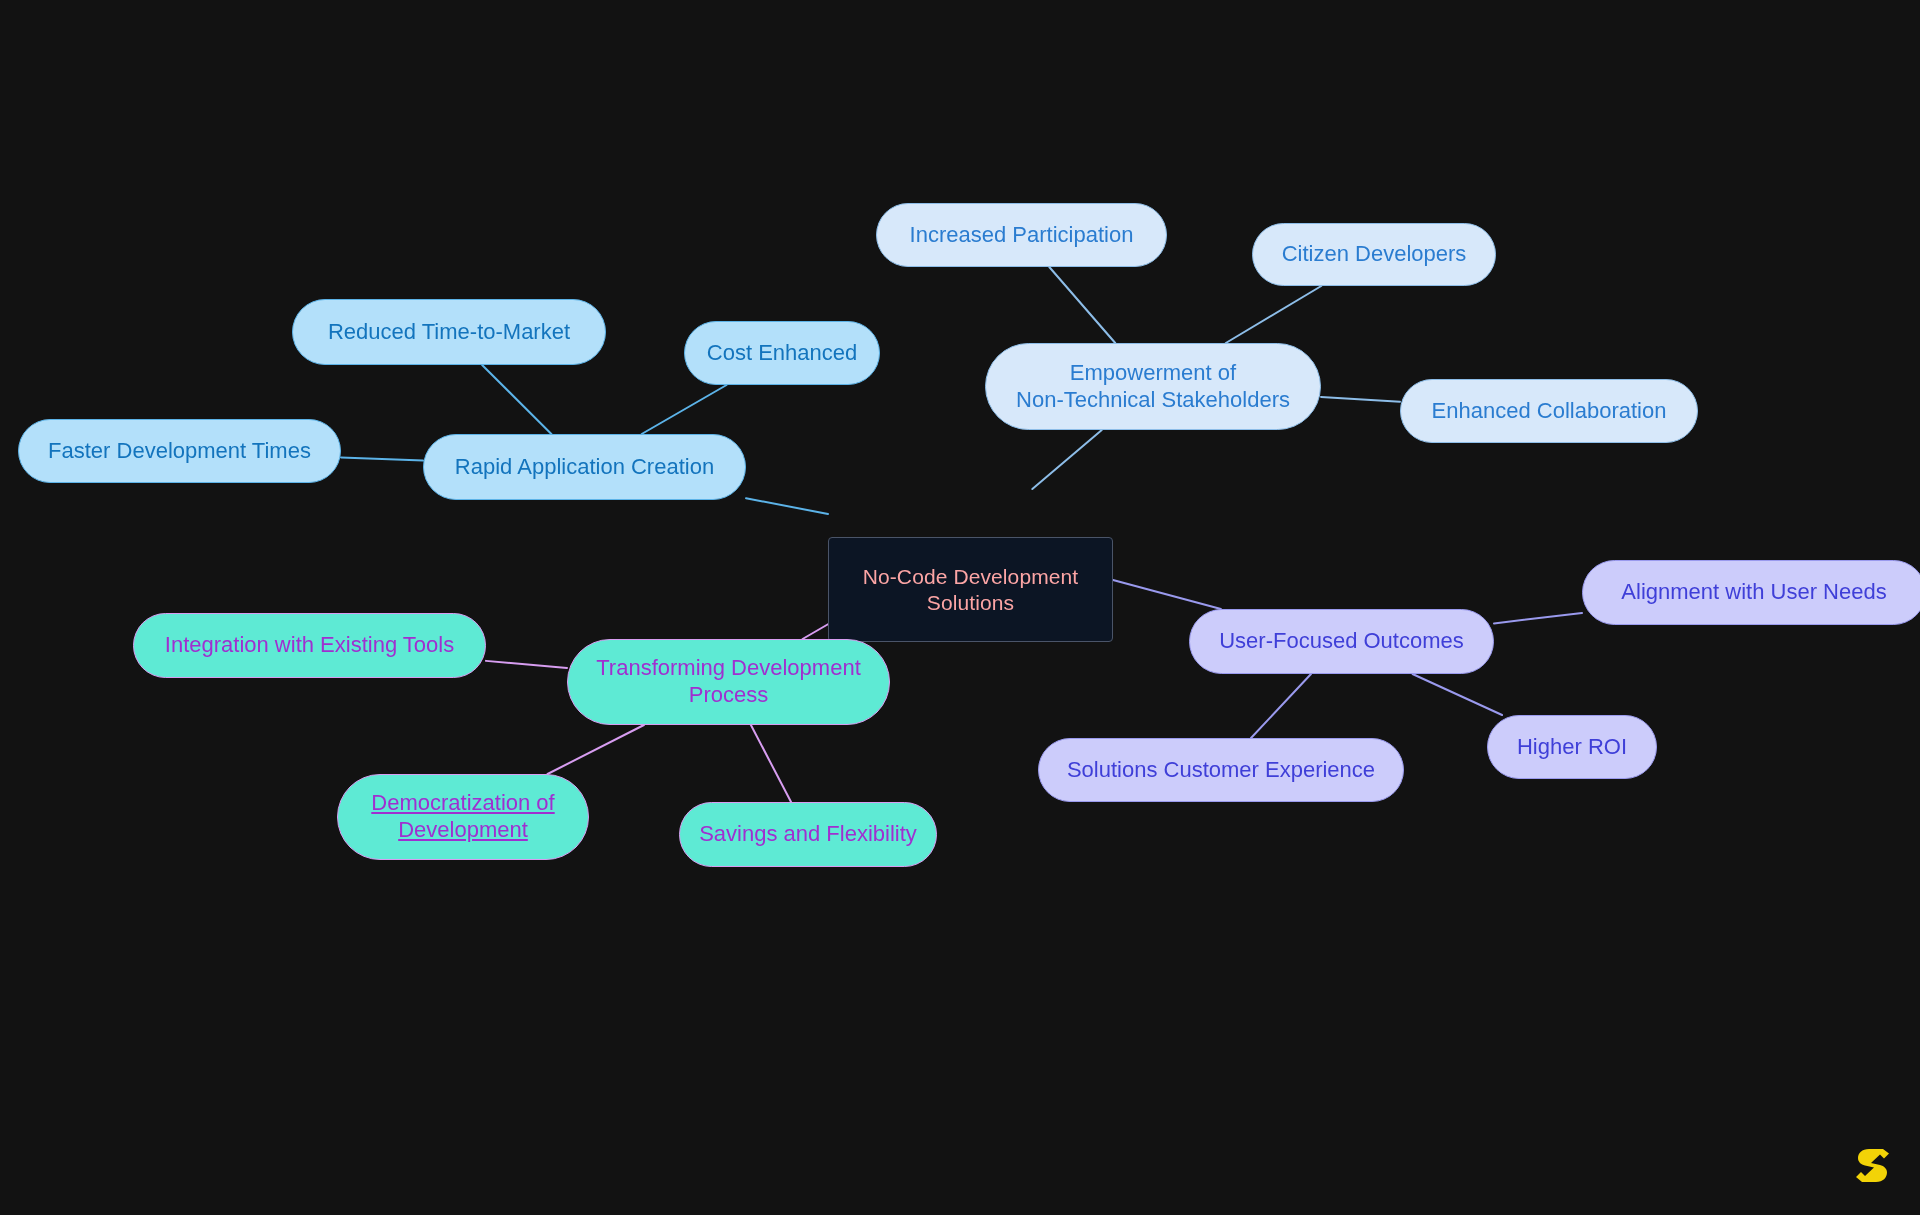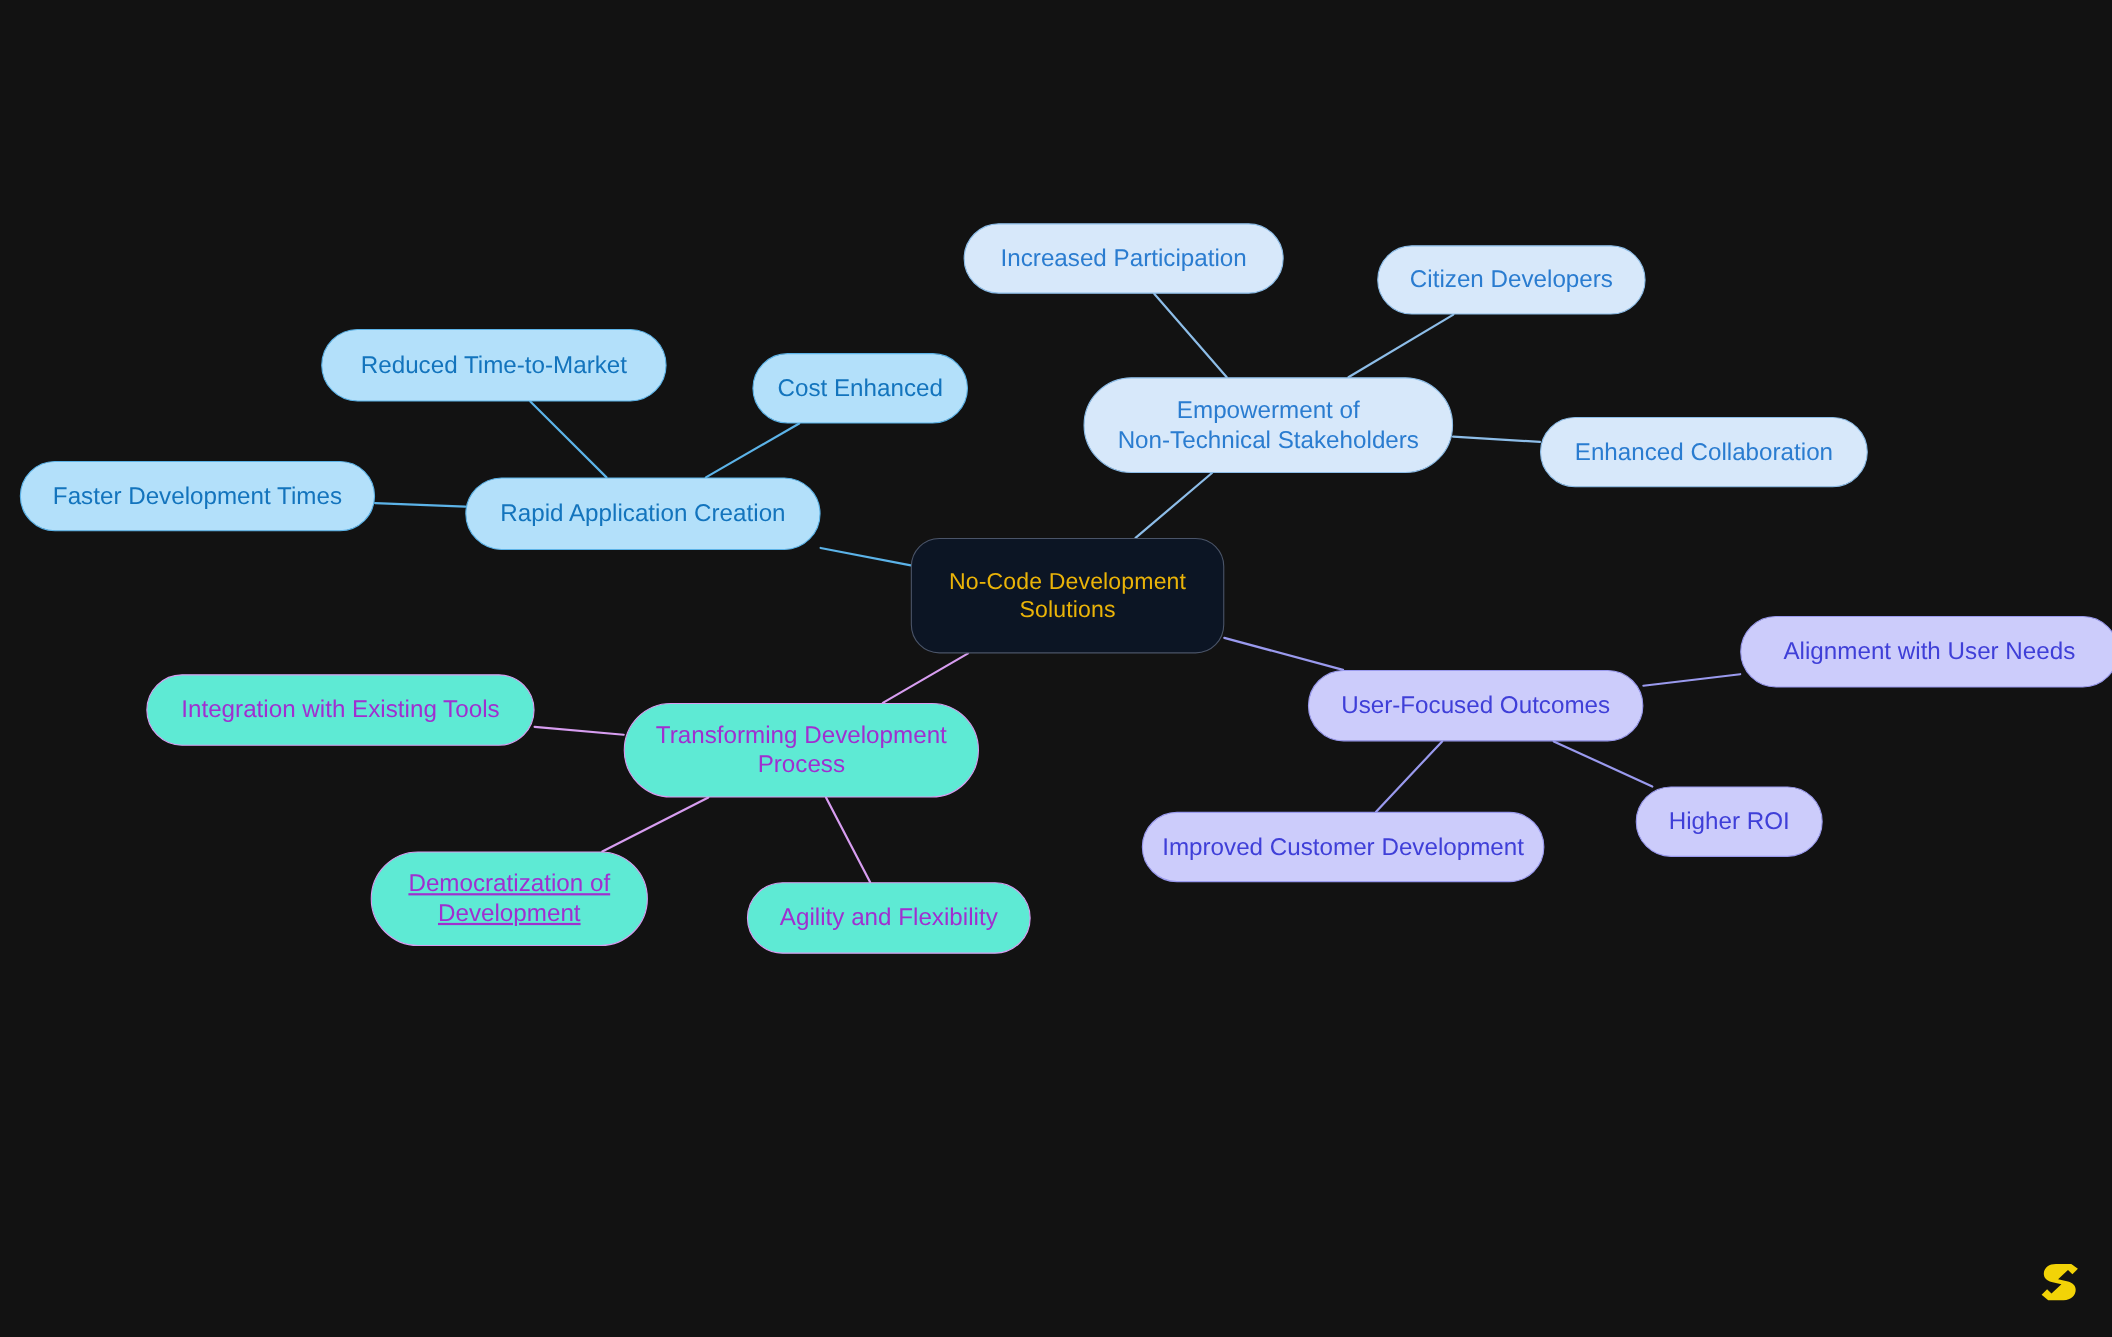--- a/index.html
+++ b/index.html
@@ -38,24 +38,25 @@
     border-width: 1px;
     line-height: 1.22;
     white-space: pre-line;
     padding: 0 14px;
     z-index: 5;
   }
   
   .node.root {
     background: #0c1524;
     border-color: #4a5468;
-    color: #eab308;
-    border-radius: 26px;
+    color: #fca5a5;
+    border-radius: 4px;
     font-size: 21px;
     letter-spacing: 0.1px;
+    margin-top: 48px;
   }
   
   .node.blueA {
     background: #b3e0fa;
     border-color: #5cb3e8;
     color: #1374bd;
     font-size: 22px;
   }
   
   .node.blueB {
@@ -119,26 +120,26 @@
       <div class="node blueA" style="left: 292px; top: 299px; width: 314px; height: 66px;"><span>Reduced Time-to-Market</span></div>
       <div class="node blueA" style="left: 684px; top: 321px; width: 196px; height: 64px;"><span>Cost Enhanced</span></div>
       <div class="node blueB" style="left: 985px; top: 343px; width: 336px; height: 87px;"><span>Empowerment of
 Non-Technical Stakeholders</span></div>
       <div class="node blueB" style="left: 876px; top: 203px; width: 291px; height: 64px; justify-content: center;"><span>Increased Participation</span></div>
       <div class="node blueB" style="left: 1252px; top: 223px; width: 244px; height: 63px;"><span>Citizen Developers</span></div>
       <div class="node blueB" style="left: 1400px; top: 379px; width: 298px; height: 64px;"><span>Enhanced Collaboration</span></div>
       <div class="node indigo" style="left: 1189px; top: 609px; width: 305px; height: 65px;"><span>User-Focused Outcomes</span></div>
       <div class="node indigo" style="left: 1582px; top: 560px; width: 344px; height: 65px;"><span>Alignment with User Needs</span></div>
       <div class="node indigo" style="left: 1487px; top: 715px; width: 170px; height: 64px;"><span>Higher ROI</span></div>
-      <div class="node indigo" style="left: 1038px; top: 738px; width: 366px; height: 64px;"><span>Improved Customer Development</span></div>
+      <div class="node indigo" style="left: 1038px; top: 738px; width: 366px; height: 64px;"><span>Solutions Customer Experience</span></div>
       <div class="node purple" style="left: 567px; top: 639px; width: 323px; height: 86px;"><span>Transforming Development
 Process</span></div>
       <div class="node purple" style="left: 133px; top: 613px; width: 353px; height: 65px;"><span>Integration with Existing Tools</span></div>
       <div class="node purple" style="left: 337px; top: 774px; width: 252px; height: 86px; text-decoration: underline;"><span>Democratization of
 Development</span></div>
-      <div class="node purple" style="left: 679px; top: 802px; width: 258px; height: 65px;"><span>Agility and Flexibility</span></div>
+      <div class="node purple" style="left: 679px; top: 802px; width: 258px; height: 65px;"><span>Savings and Flexibility</span></div>
     </div>
 
   <svg id="logo" viewBox="0 0 40 44">
     <path id="logo-path" d="M31 8 L17 8 C10 8 6 12 6 17 C6 21 9 23.5 13 24.5 L22 26.5 L13 35 L9 31 L4 36 L10 41 L24 41 C31 41 35 36.5 35 31.5 C35 27.5 32 25 28 24 L19 22 L28 13.5 L32 17.5 L37 12.5 Z" fill="#f2d307"></path>
   </svg>
 
 </div>
 
 </body></html>

